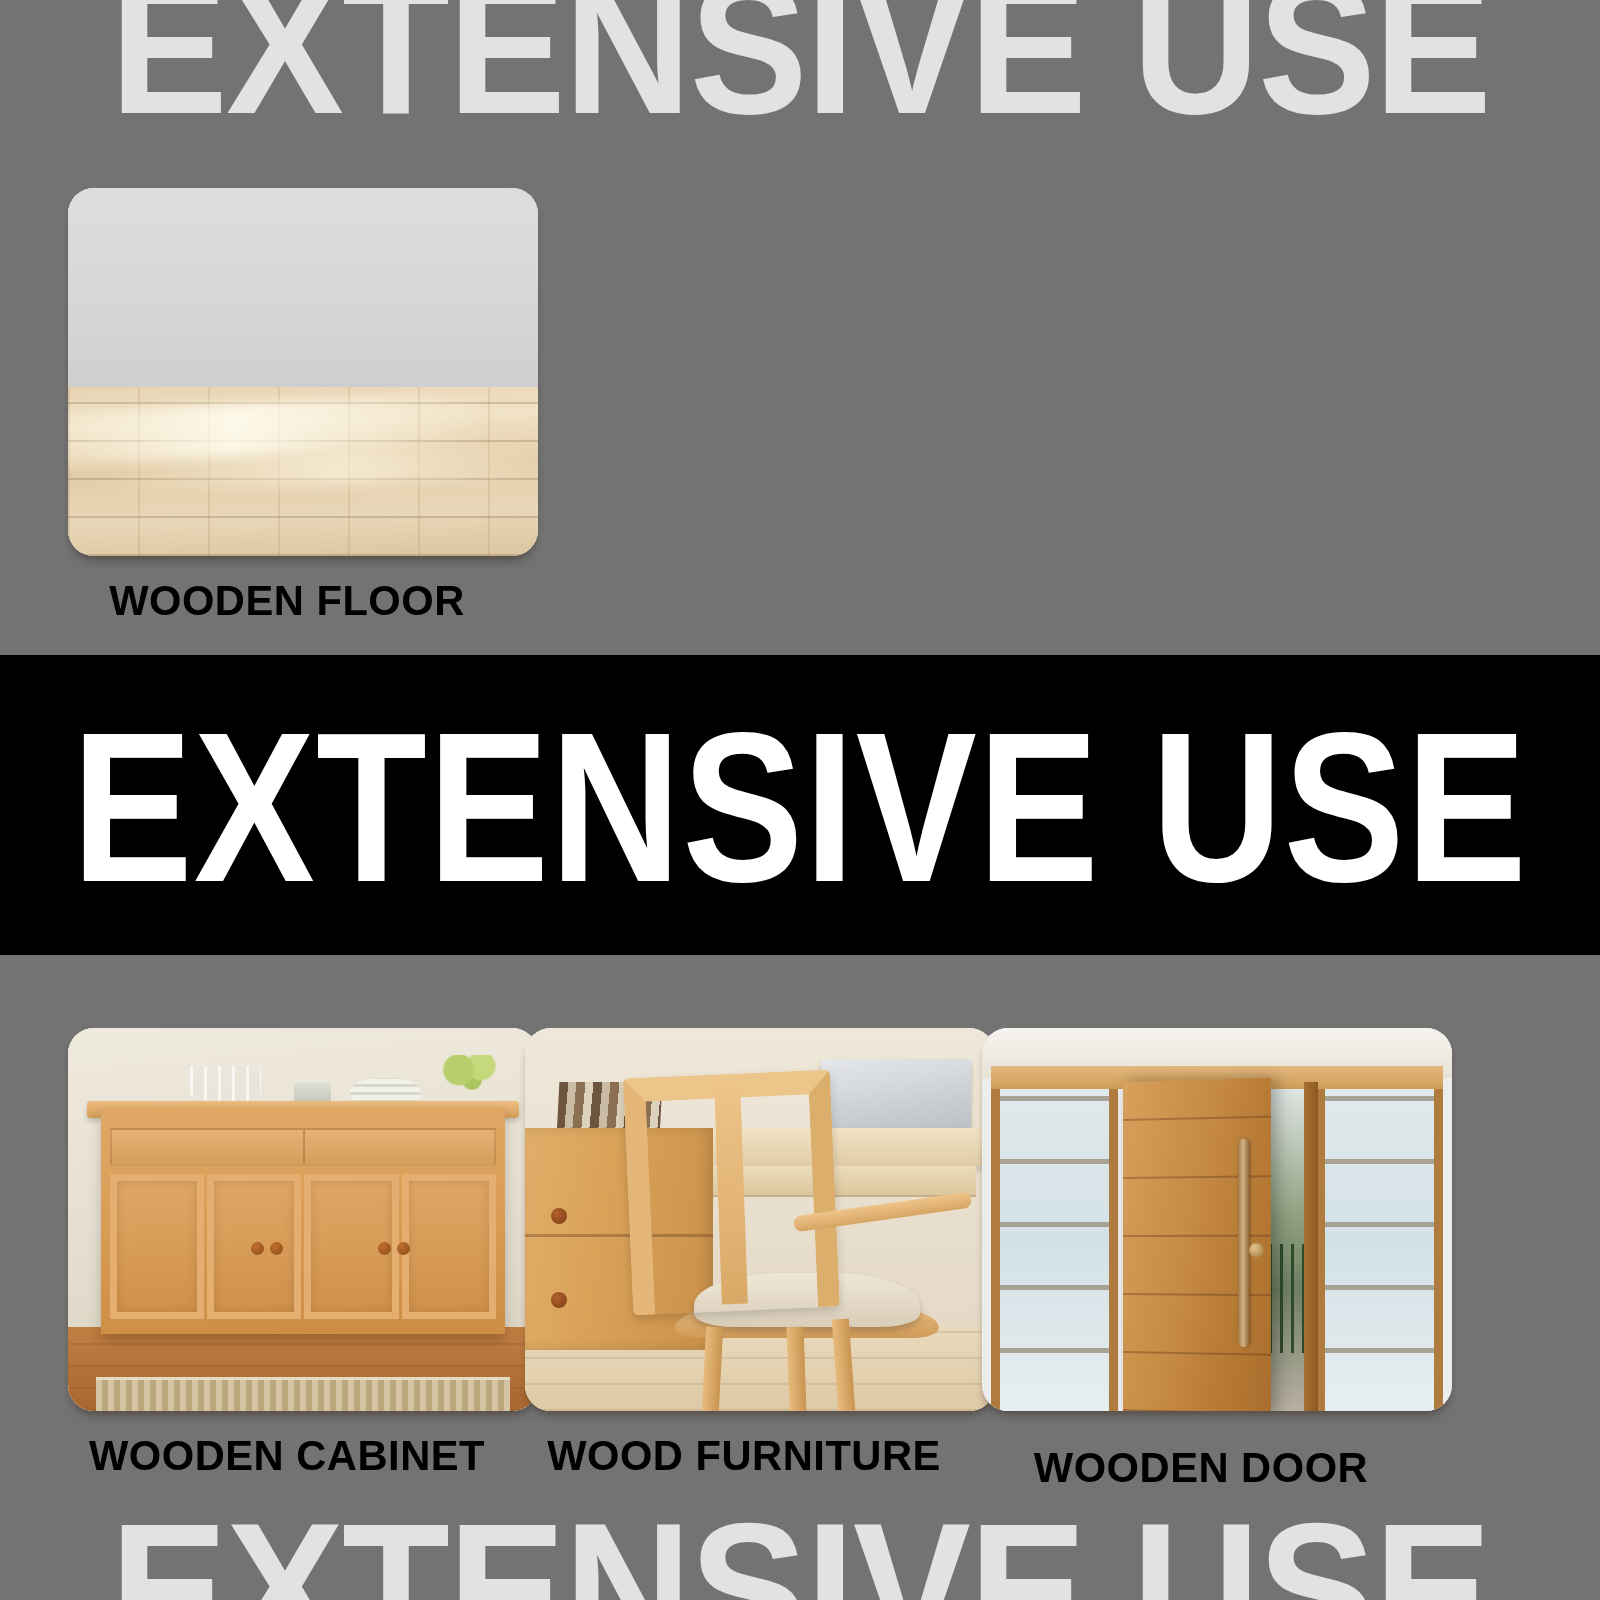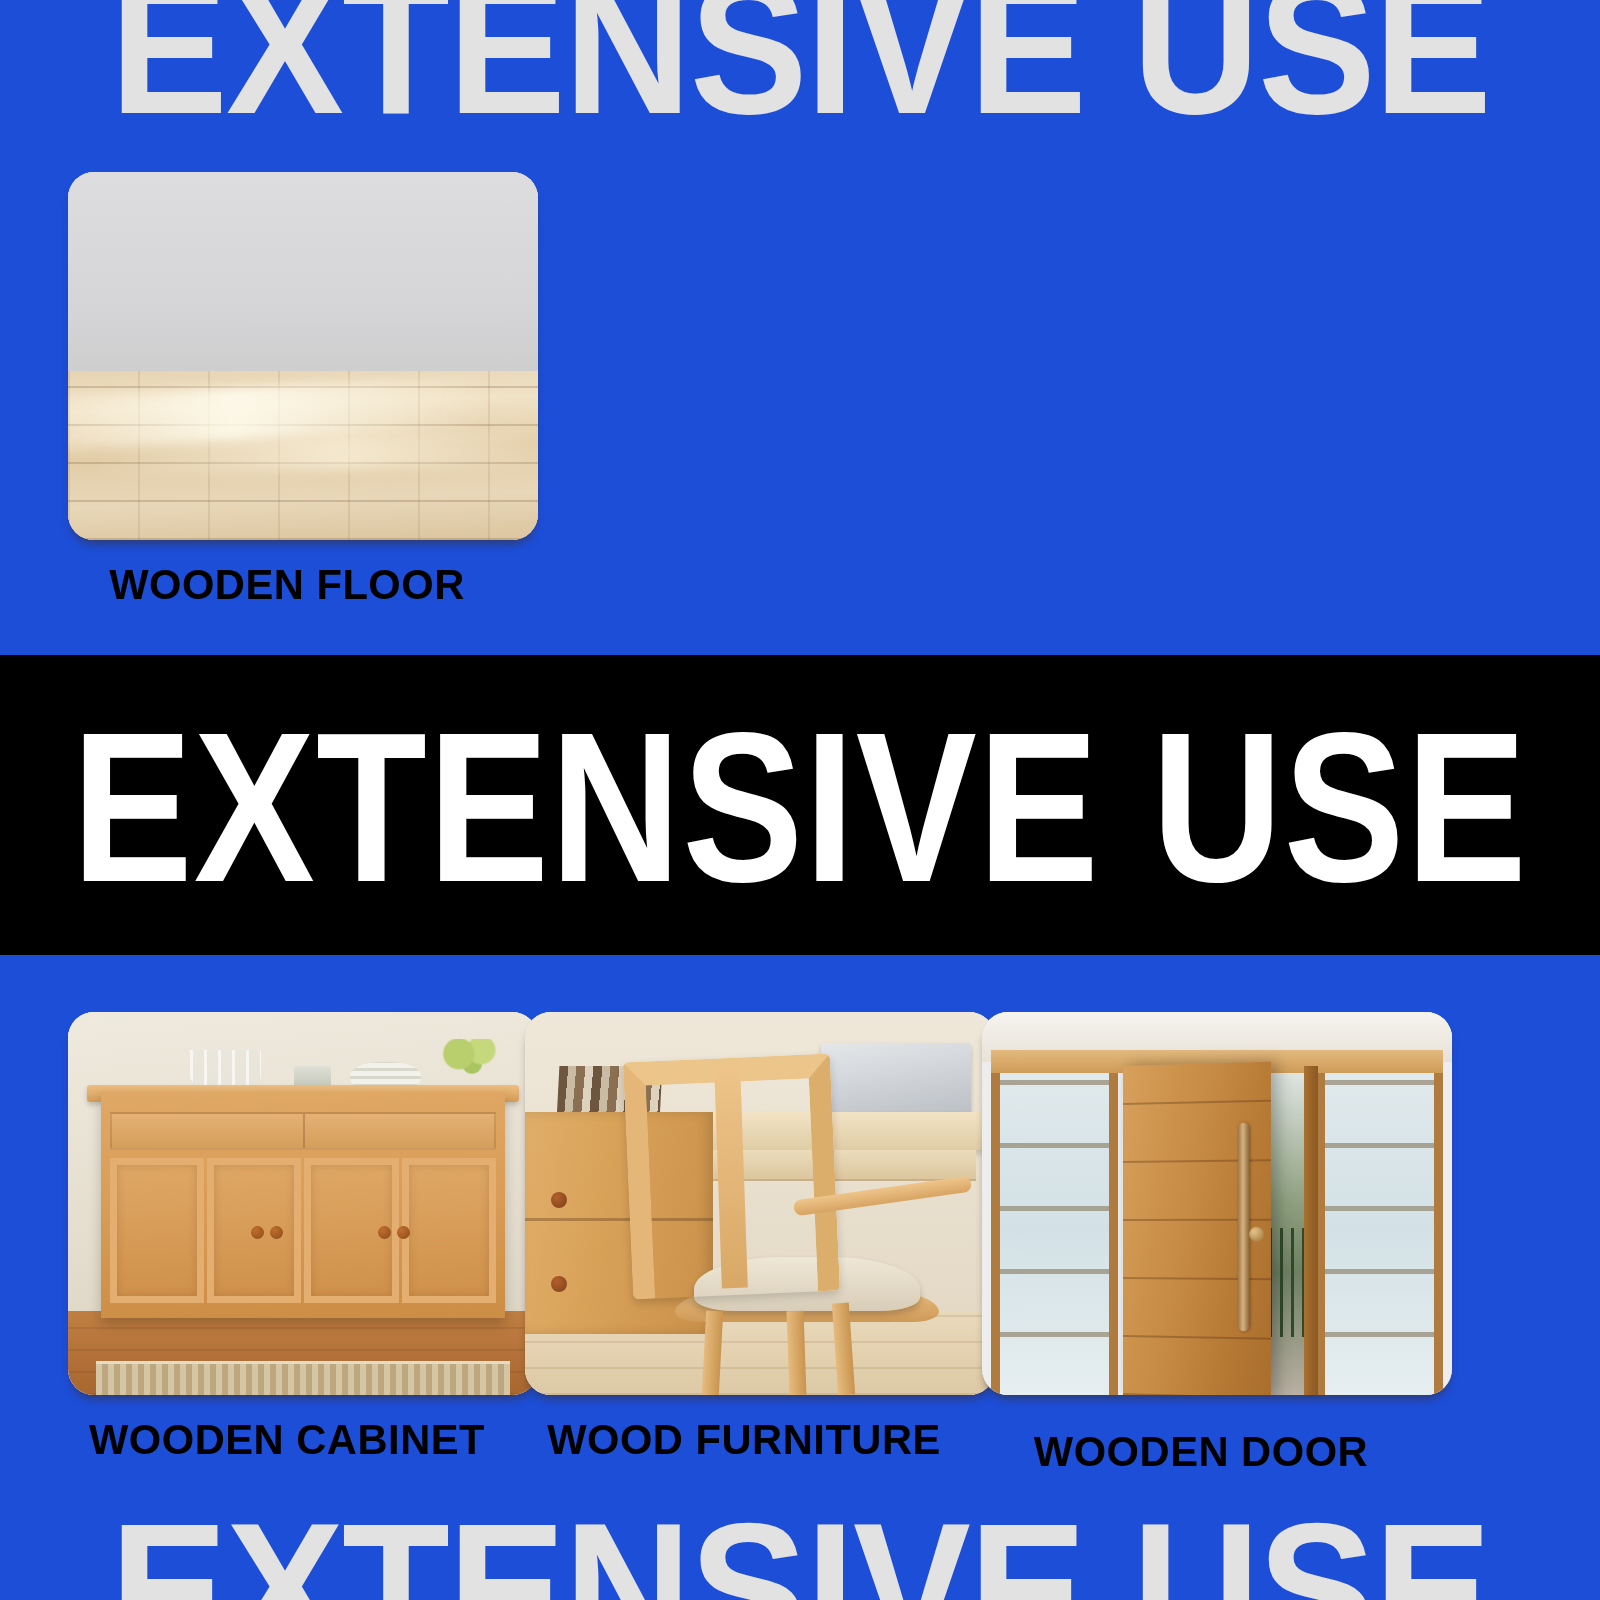--- a/index.html
+++ b/index.html
@@ -2,21 +2,21 @@
 <html><head>
 <meta charset="utf-8">
 <style>
   * { box-sizing: border-box; margin: 0; padding: 0; }
   html, body {
     width: 1600px; height: 1600px;
     background: #ffffff;
     font-family: "Liberation Sans", sans-serif;
     overflow: hidden;
   }
-  .page { position: relative; width: 1600px; height: 1600px; background:#1d4ed8; overflow:hidden; }
+  .page { position: relative; width: 1600px; height: 1600px; background:#737373; overflow:hidden; }
 
   
   .watermark {
     position: absolute;
     left: 0; width: 1600px;
     color: #e2e2e2;
     font-family: "Liberation Sans", sans-serif;
     font-weight: 700;
     font-size: 190px;
     letter-spacing: -2px;
@@ -33,21 +33,21 @@
   .row { position: absolute; left: 0; width: 1600px; }
   .row-top    { top: 172px; }
   .row-bottom { top: 1012px; }
 
   .tiles {
     display: flex;
     justify-content: flex-start;
     padding-left: 68px;
     gap: 19px;
   }
-  .cell { width: 438px; }
+  .cell { width: 438px; margin-top: 16px; }
 
   .thumb {
     position: relative;
     width: 470px; height: 368px;
     border-radius: 26px;
     overflow: hidden;
     box-shadow: 0 7px 9px -3px rgba(60,45,35,0.55);
     background: #cfcfcf;
   }
   .row-bottom .thumb { height: 383px; }

